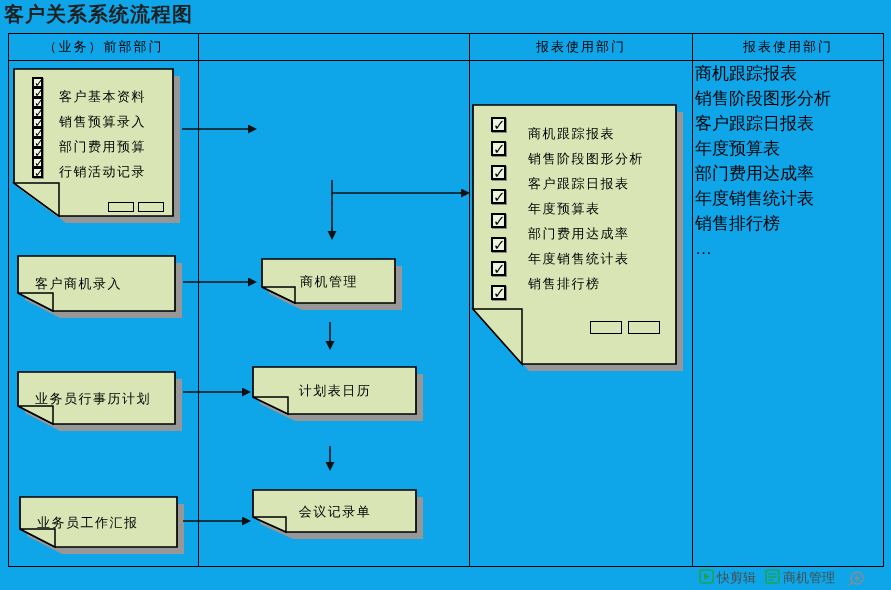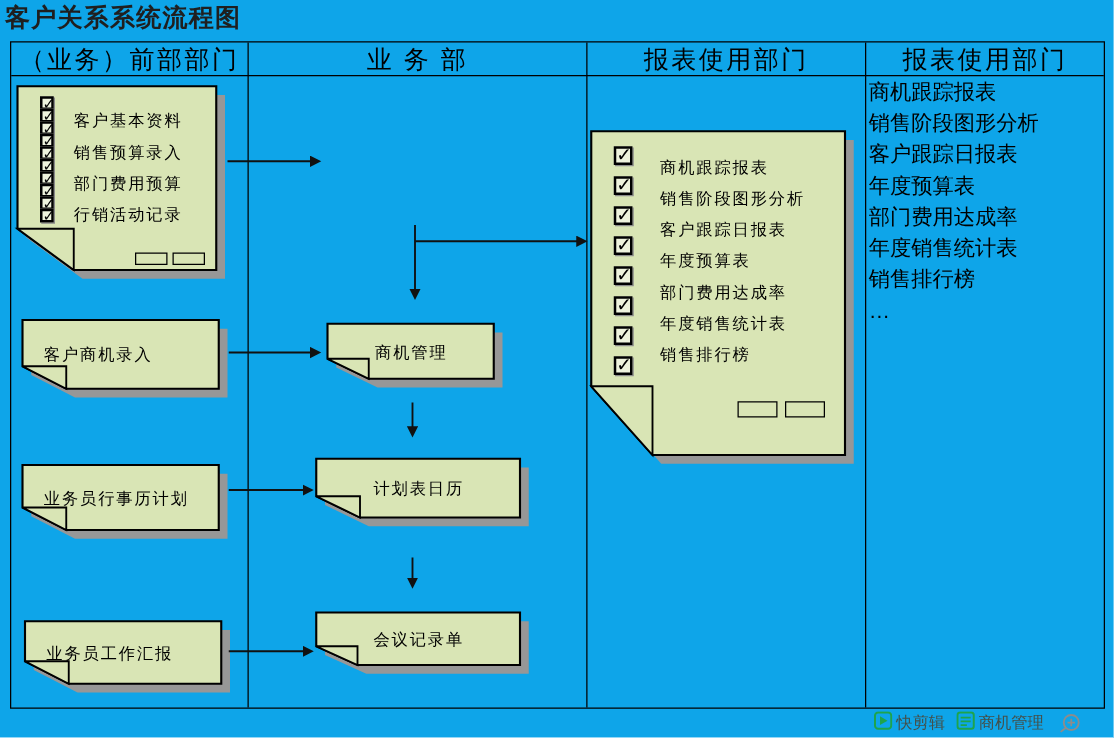--- a/index.html
+++ b/index.html
@@ -17,21 +17,21 @@
 
   
   #flow-table {
     position:absolute; left:8px; top:33px; width:876px; height:534px;
     border:1px solid #000; box-sizing:border-box;
   }
   .col-divider { position:absolute; top:0; bottom:0; width:1px; background:#000; }
   #header-underline { position:absolute; left:0; right:0; top:26px; height:1px; background:#000; }
   .header-cell {
     position:absolute; top:0; height:26px; display:flex; align-items:center;
-    justify-content:center; font-size:20px; letter-spacing:2px;
+    justify-content:center; font-size:13px; letter-spacing:2px;
   }
 
   
   .note { position:absolute; }
   .note svg.shape { position:absolute; left:-1px; top:-1px; overflow:visible; z-index:1; }
   .note-label-wrap { position:absolute; inset:0; display:flex; align-items:center; z-index:2; }
   .note-label-wrap.center { justify-content:center; }
   .note-label-wrap.left { justify-content:flex-start; padding-left:17px; }
   .note-label { font-size:13px; letter-spacing:1.5px; }
 
@@ -72,21 +72,20 @@
 <div id="stage">
 
   <div id="page-title">客户关系系统流程图</div>
 
   <div id="flow-table">
     <div id="header-underline"></div>
     <div class="col-divider" style="left:189px"></div>
     <div class="col-divider" style="left:460px"></div>
     <div class="col-divider" style="left:683px"></div>
     <div class="header-cell" style="left:0;width:189px">（业务）前部部门</div>
-    <div class="header-cell" style="left:190px;width:270px">业 务 部</div>
     <div class="header-cell" style="left:461px;width:222px">报表使用部门</div>
     <div class="header-cell" style="left:684px;width:190px">报表使用部门</div>
   </div>
 
   <svg id="arrows" width="891" height="590">
     <defs>
       <marker id="ah" markerUnits="userSpaceOnUse" markerWidth="11" markerHeight="10" refX="2" refY="4.5" orient="auto">
         <polygon points="0,0 9,4.5 0,9" fill="#111"></polygon>
       </marker>
     </defs>

